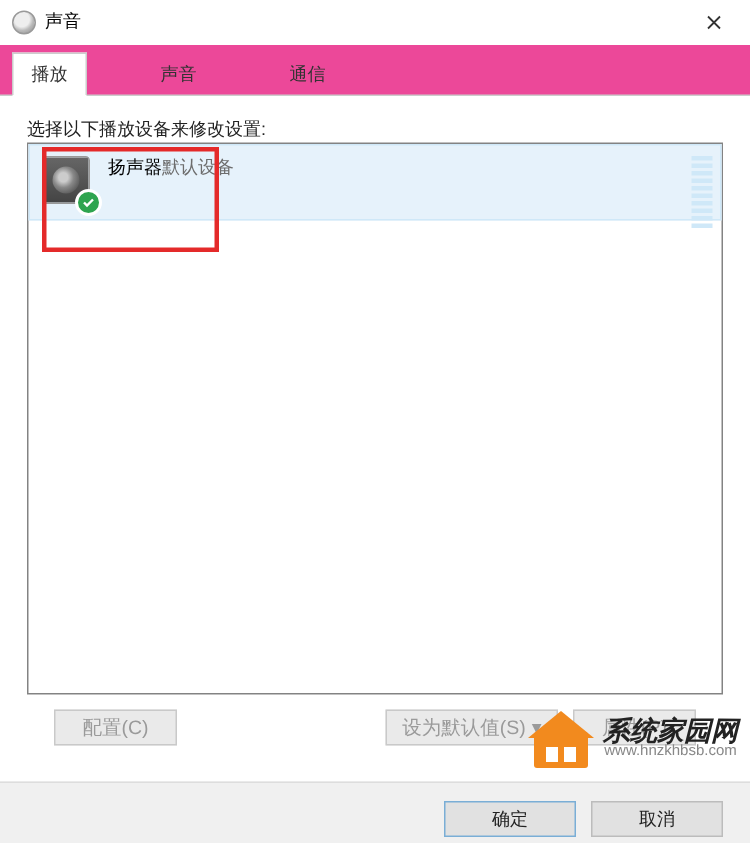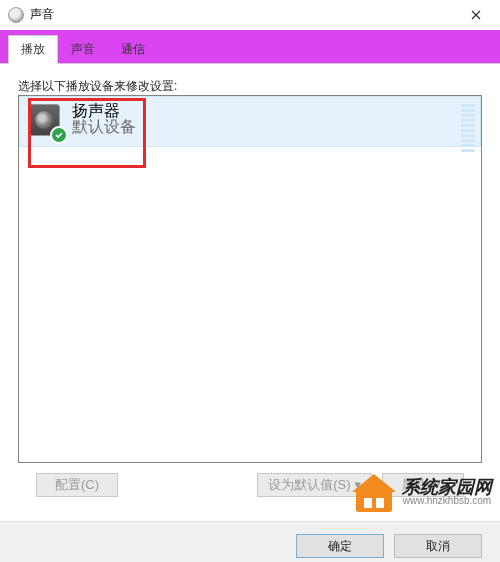--- a/index.html
+++ b/index.html
@@ -4,36 +4,36 @@
 <style>
 * { box-sizing: border-box; margin: 0; padding: 0; font-family: "Microsoft YaHei", "Segoe UI", sans-serif; }
 body { background: #fff; width: 500px; height: 562px; overflow: hidden; position: relative; }
 
 .titlebar { height: 30px; display: flex; align-items: center; padding: 0 2px; border-bottom: 1px solid #fff; }
 .titlebar .sys-icon { width: 16px; height: 16px; margin: 0 6px; border-radius: 50%; background: radial-gradient(circle at 40% 35%, #eee 0 40%, #bbb 60%, #888 100%); border: 1px solid #999; }
 .titlebar .title { font-size: 12px; color: #000; flex: 1; }
 .titlebar .close { width: 45px; height: 28px; display: flex; align-items: center; justify-content: center; color: #555; }
 .titlebar .close svg { width: 10px; height: 10px; }
 
-.tabs { display: flex; padding: 4px 8px 0 8px; font-size: 12px; border-bottom: 1px solid #ccc; background: #d946ef; }
+.tabs { display: flex; padding: 4px 8px 0 8px; font-size: 12px; border-bottom: 1px solid #ccc; background: #ec4899; gap: 36px; }
 .tab { padding: 5px 12px 5px 12px; color: #333; border: 1px solid transparent; border-bottom: none; position: relative; top: 1px; cursor: default; }
 .tab.active { background: #fff; border-color: #ccc; border-bottom: 1px solid #fff; }
 
 .content { padding: 14px 18px 10px 18px; }
 .instruction { font-size: 12px; color: #222; }
 
 .device-list { border: 1px solid #838383; height: 368px; background: #fff; position: relative; }
 .device-item { display: flex; align-items: flex-start; padding: 6px 8px 6px 8px; background: #e6f2fb; border: 1px solid #cfe8f8; }
 .device-icon-wrap { position: relative; width: 36px; height: 36px; margin-right: 8px; margin-top: 1px; }
 .speaker-icon { width: 32px; height: 32px; background: linear-gradient(#666, #444); border: 1px solid #999; border-radius: 3px; position: relative; }
 .speaker-icon::after { content: ""; position: absolute; left: 6px; top: 6px; width: 18px; height: 18px; border-radius: 50%; background: radial-gradient(circle at 40% 40%, #ccc 0 20%, #888 45%, #555 80%); }
 .check-badge { position: absolute; right: -4px; bottom: -4px; width: 18px; height: 18px; border-radius: 50%; background: #2ea44f; border: 2px solid #fff; display: flex; align-items: center; justify-content: center; }
 .check-badge svg { width: 10px; height: 10px; }
 
-.device-text { display: flex; flex-direction: column; font-size: 16px; line-height: 16px; }
+.device-text { display: flex; flex-direction: row; font-size: 12px; line-height: 16px; }
 .device-name { color: #000; }
 .device-desc { color: #6d6d6d; }
 .device-status { color: #6d6d6d; }
 
 .level-meter { position: absolute; right: 6px; top: 8px; width: 14px; display: flex; flex-direction: column; gap: 2px; }
 .level-meter .bar { height: 3px; background: #cfe8f8; }
 
 .highlight-box { position: absolute; border: 3px solid #e42a2a; pointer-events: none; }
 
 .footer-row { display: flex; gap: 10px; padding: 10px 18px 0 18px; }

